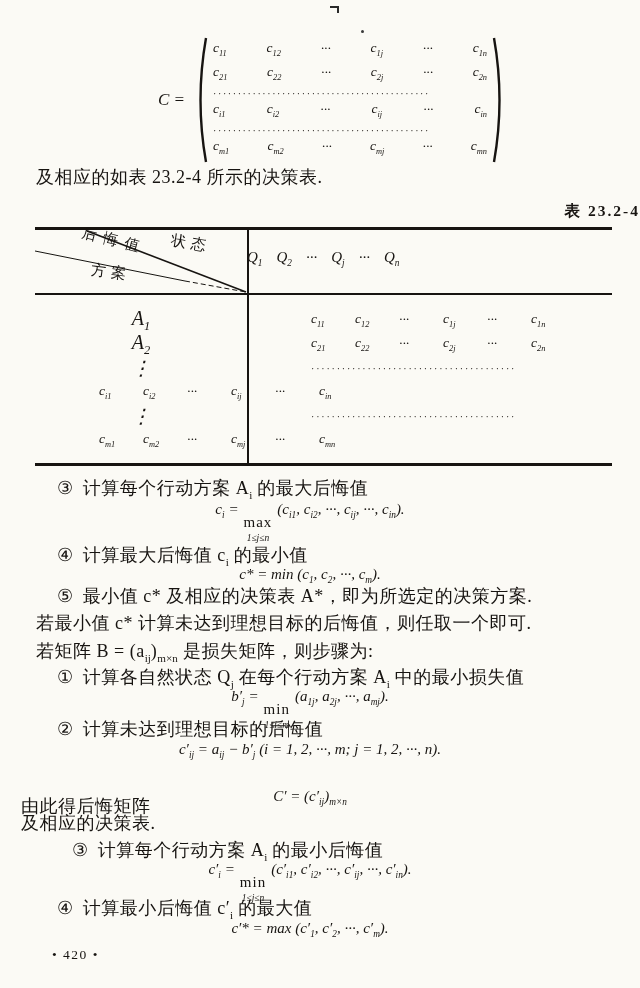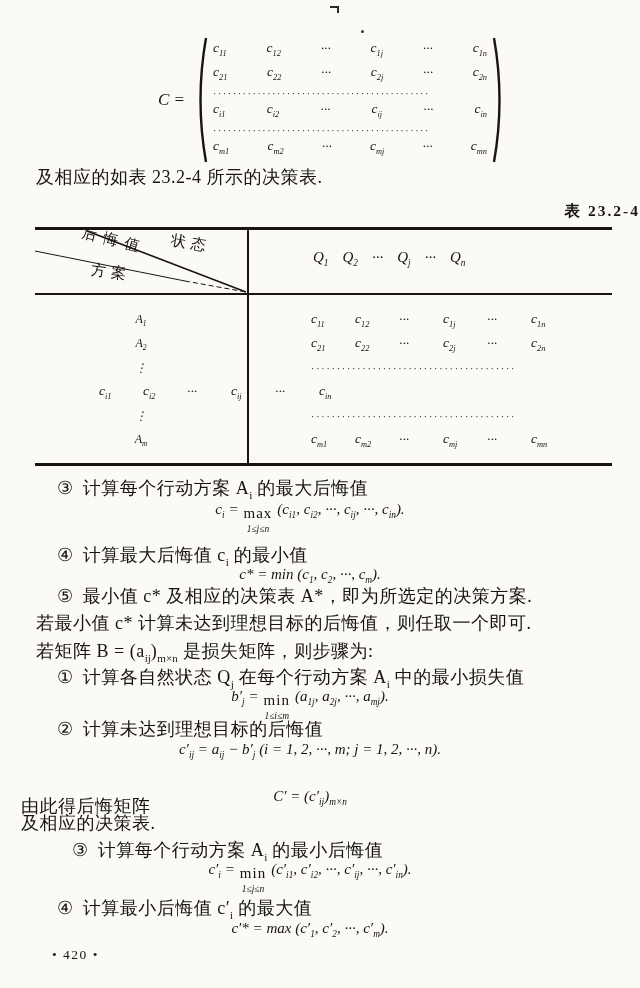--- a/index.html
+++ b/index.html
@@ -25,35 +25,35 @@
   #caption{position:absolute;top:201px;left:0;width:640px;text-align:right;font-weight:bold;font-size:15.5px;letter-spacing:2px}
 
   
   #table{position:absolute;top:227px;left:35px;width:577px;border-top:3.5px solid #171411;border-bottom:3.5px solid #171411}
   #thead{position:relative;height:63px;border-bottom:2.5px solid #171411}
   #diag-svg{position:absolute;left:0;top:0}
   .diag-label{position:absolute;font-size:15px;white-space:nowrap}
   #lbl-regret{left:46px;top:1px;transform:rotate(14deg);letter-spacing:7px}
   #lbl-state{left:136px;top:4px;transform:rotate(9deg);letter-spacing:5px}
   #lbl-plan{left:56px;top:33px;transform:rotate(7deg);letter-spacing:5px}
-  #q-cells{position:absolute;left:212px;top:19px;right:0;display:flex;padding-left:66px;gap:14px;font-style:italic;font-size:15px}
+  #q-cells{position:absolute;left:212px;top:19px;right:0;display:flex;gap:14px;font-style:italic;font-size:15px}
   #vline{position:absolute;left:212px;top:0;bottom:0;width:1.5px;background:#171411}
   #tbody{position:relative;padding:13px 0 11px}
   .trow{display:flex;height:24px;align-items:center}
-  .tlabel{width:212px;text-align:center;font-style:italic;font-size:12px}
+  .tlabel{width:212px;text-align:center;font-style:italic;font-size:20px}
   .tvals{flex:1;display:flex;padding-left:64px;font-style:italic;font-size:13.5px}
   .tvals .mc{width:44px;text-align:left}
   .tvals.dotsrow{font-style:normal;flex:none;width:250px;overflow:hidden;white-space:nowrap;letter-spacing:1.8px;font-size:10px;display:block;color:#1b1712}
 
   
   .step{position:absolute;white-space:nowrap}
   .step .num{margin-right:9px}
   .para{position:absolute;white-space:nowrap}
   .formula{position:absolute;left:35px;width:550px;text-align:center;font-style:italic;font-size:15px;line-height:17px;white-space:nowrap}
-  .limop{display:inline-block;vertical-align:top;text-align:center;margin:4px 5px}
+  .limop{display:inline-block;vertical-align:top;text-align:center;margin:13px 5px}
   .op{font-style:normal;letter-spacing:1px}
   .lim{display:block;font-size:9.5px;margin-top:-1px;font-style:italic;letter-spacing:0}
 
   #footer{position:absolute;top:947px;left:52px;font-size:13.5px;letter-spacing:1.5px}
 </style>
 </head>
 <body>
 
 <div class="abs" style="top:6px;left:330px;width:7px;height:5px;border-top:2px solid #2a2a2a;border-right:2px solid #2a2a2a"></div>
 <div class="abs" style="top:30px;left:361px;width:3px;height:3px;background:#3a3a3a;border-radius:50%"></div>
@@ -162,21 +162,20 @@
           <span class="mc">c<sub>ij</sub></span>
           <span class="mc">···</span>
           <span class="mc">c<sub>in</sub></span>
         </div>
       </div>
       <div class="trow">
         <div class="tlabel">⋮</div>
         <div class="tvals dotsrow">········································</div>
       </div>
       <div class="trow">
-        <div class="tlabel">A<sub>m</sub></div>
         <div class="tvals">
           <span class="mc">c<sub>m1</sub></span>
           <span class="mc">c<sub>m2</sub></span>
           <span class="mc">···</span>
           <span class="mc">c<sub>mj</sub></span>
           <span class="mc">···</span>
           <span class="mc">c<sub>mn</sub></span>
         </div>
       </div>
     </div>

